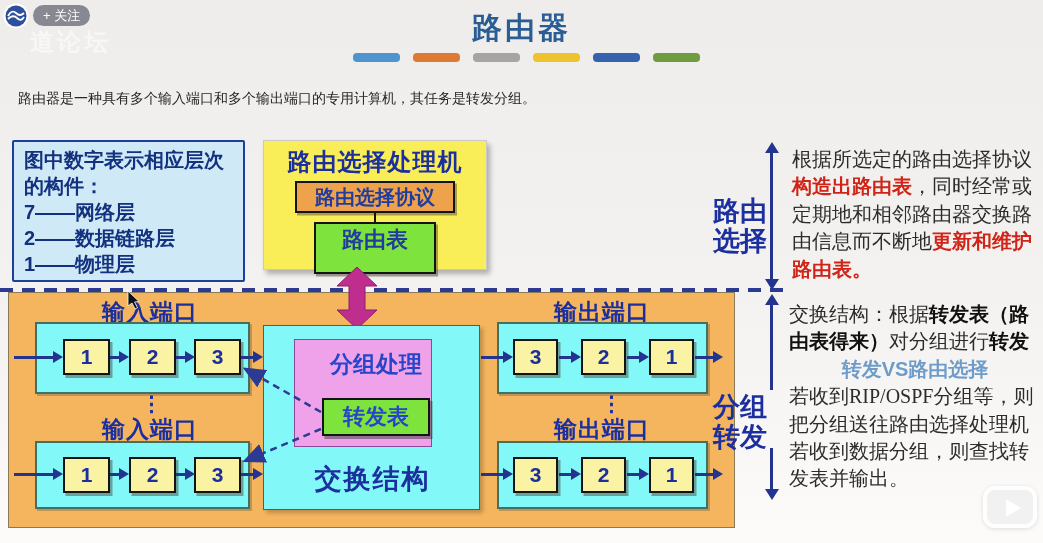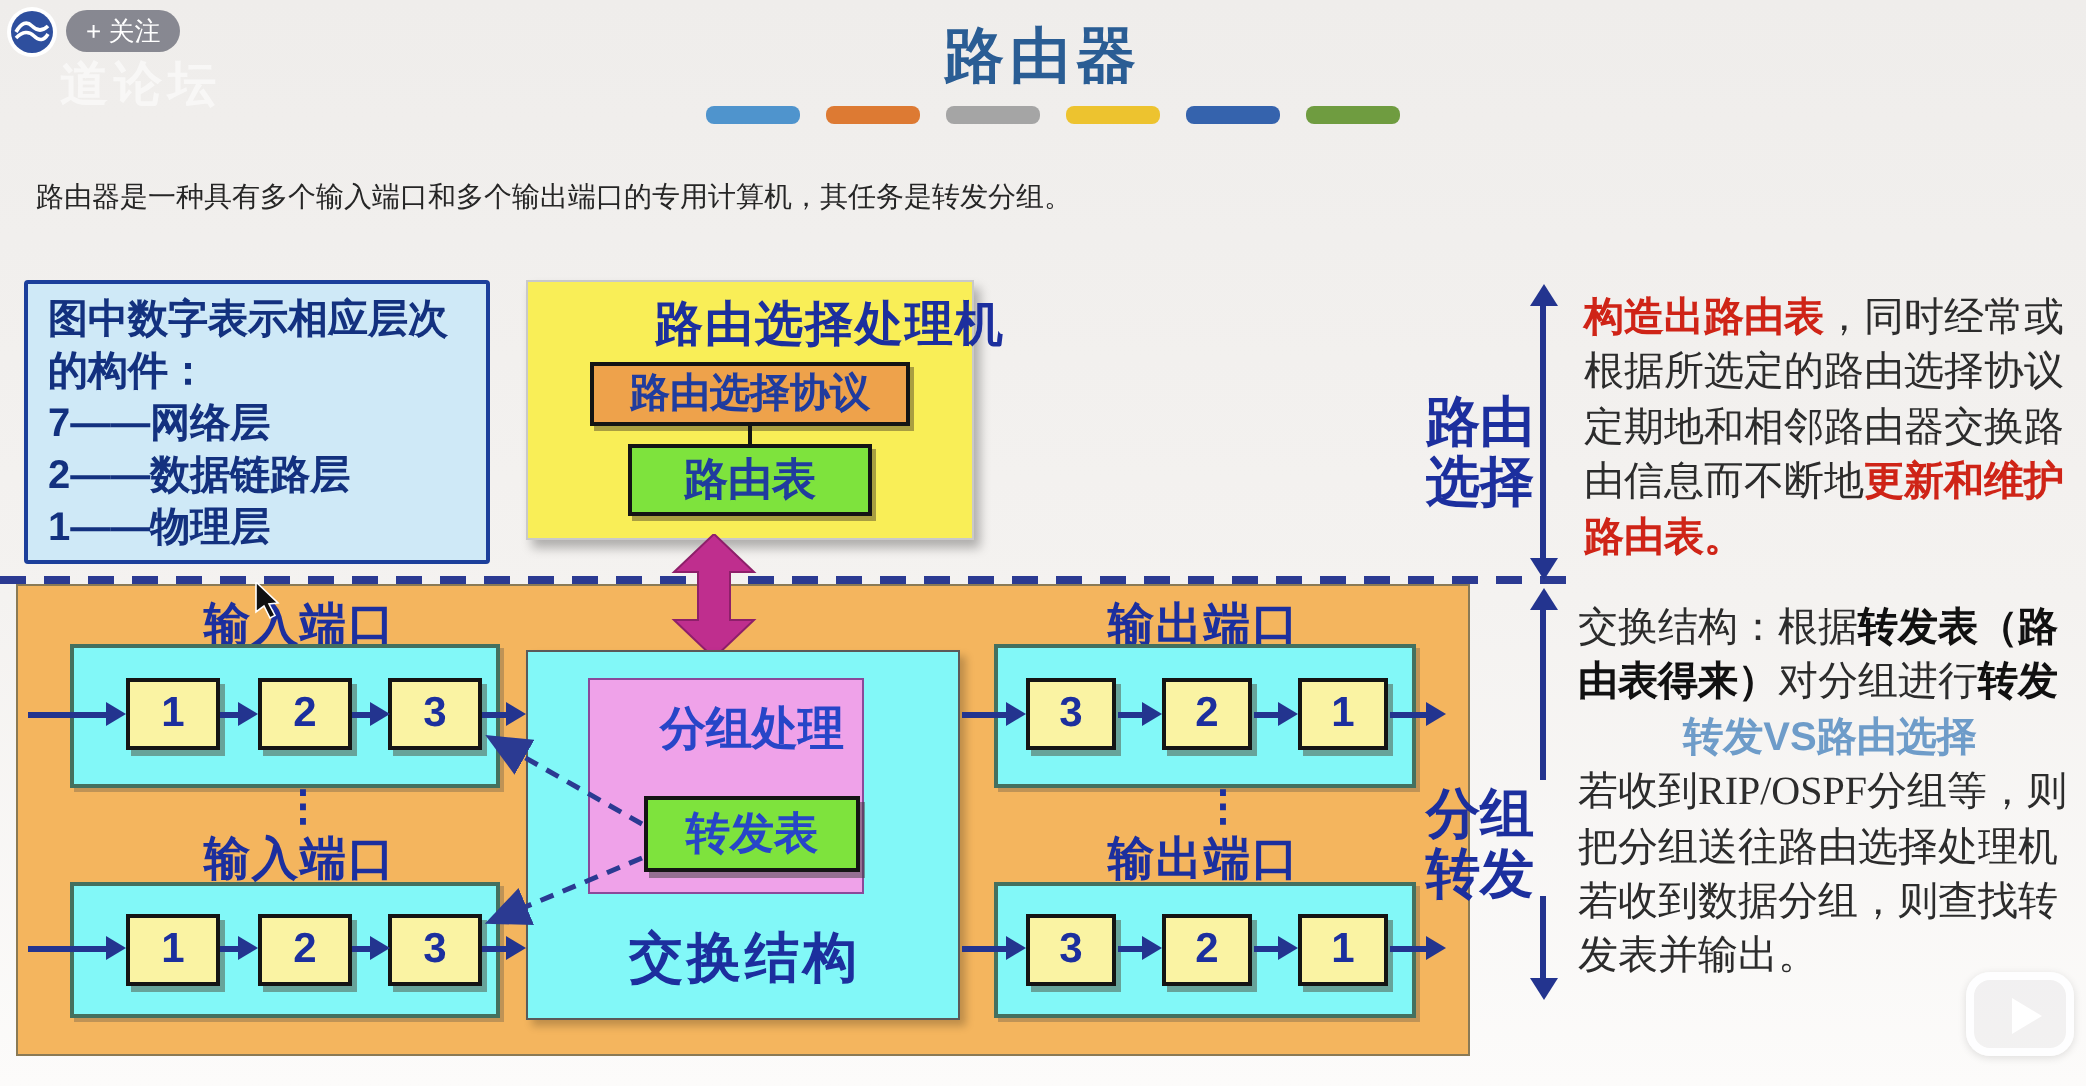--- a/index.html
+++ b/index.html
@@ -27,26 +27,26 @@
   .intro{left:18px;top:90px;width:1000px;font-size:14px;color:#262626;}
 
   
   .legend{left:12px;top:140px;width:233px;height:142px;background:#cfe9f7;border:2px solid #1c3f9b;
           border-radius:2px;box-sizing:border-box;padding:5px 10px;font-size:20px;font-weight:bold;
           color:#13317f;line-height:26px;}
 
   
   .proc{left:263px;top:140px;width:222px;height:128px;background:#f9ee57;border:1px solid #c9c9c9;
         box-shadow:3px 4px 5px rgba(0,0,0,.28);}
-  .proc-title{left:0;top:5px;width:222px;text-align:center;font-size:24px;font-weight:bold;color:#1c2f9e;letter-spacing:1px;margin-left:40px;}
+  .proc-title{left:0;top:5px;width:222px;text-align:center;font-size:24px;font-weight:bold;color:#1c2f9e;letter-spacing:1px;}
   .proto-box{left:31px;top:40px;width:160px;height:32px;background:#eea24b;border:2px solid #141414;
              box-sizing:border-box;text-align:center;font-size:20px;font-weight:bold;color:#203c9e;
              line-height:28px;box-shadow:2px 2.5px 0 rgba(70,60,40,.45);}
   .proc-link{left:110px;top:72px;width:2px;height:9px;background:#141414;}
-  .rtable-box{left:50px;top:81px;width:122px;height:36px;background:#7ee33d;border:2px solid #141414;
+  .rtable-box{left:50px;top:81px;width:122px;height:52px;background:#7ee33d;border:2px solid #141414;
               box-sizing:border-box;text-align:center;font-size:22px;font-weight:bold;color:#203c9e;
               line-height:31px;box-shadow:2px 2.5px 0 rgba(70,60,40,.45);}
 
   
   .dash-h{left:0;top:288px;width:790px;height:4px;
           background:repeating-linear-gradient(90deg,#2b3a92 0 13px,transparent 13px 22px);}
 
   
   .router{left:8px;top:292px;width:727px;height:236px;background:#f4b55e;border:1px solid #8a7a55;box-sizing:border-box;}
   .port-label{width:160px;text-align:center;font-size:23px;font-weight:bold;color:#1c2f9e;letter-spacing:1px;}
@@ -202,22 +202,22 @@
   <div class="harrow" style="left:559px;top:473px;width:12px;"></div>
   <div class="harrow" style="left:627px;top:473px;width:12px;"></div>
   <div class="harrow" style="left:695px;top:473px;width:18px;"></div>
 
   <div class="varrow ht hb" style="left:770px;top:152px;height:128px;"></div>
   <div class="abs side-label" style="left:712px;top:196px;">
     <div>路由</div>
     <div>选择</div>
   </div>
   <div class="abs para serif" style="left:792px;top:146px;">
+    <div><span>根据所选定的路由选择协议</span></div>
     <div><span class="r">构造出路由表</span><span>，同时经常或</span></div>
-    <div><span>根据所选定的路由选择协议</span></div>
     <div><span>定期地和相邻路由器交换路</span></div>
     <div><span>由信息而不断地</span><span class="r">更新和维护</span></div>
     <div><span class="r">路由表。</span></div>
   </div>
 
   <div class="varrow ht" style="left:770px;top:304px;height:86px;"></div>
   <div class="varrow hb" style="left:770px;top:448px;height:42px;"></div>
   <div class="abs side-label" style="left:712px;top:392px;">
     <div>分组</div>
     <div>转发</div>

